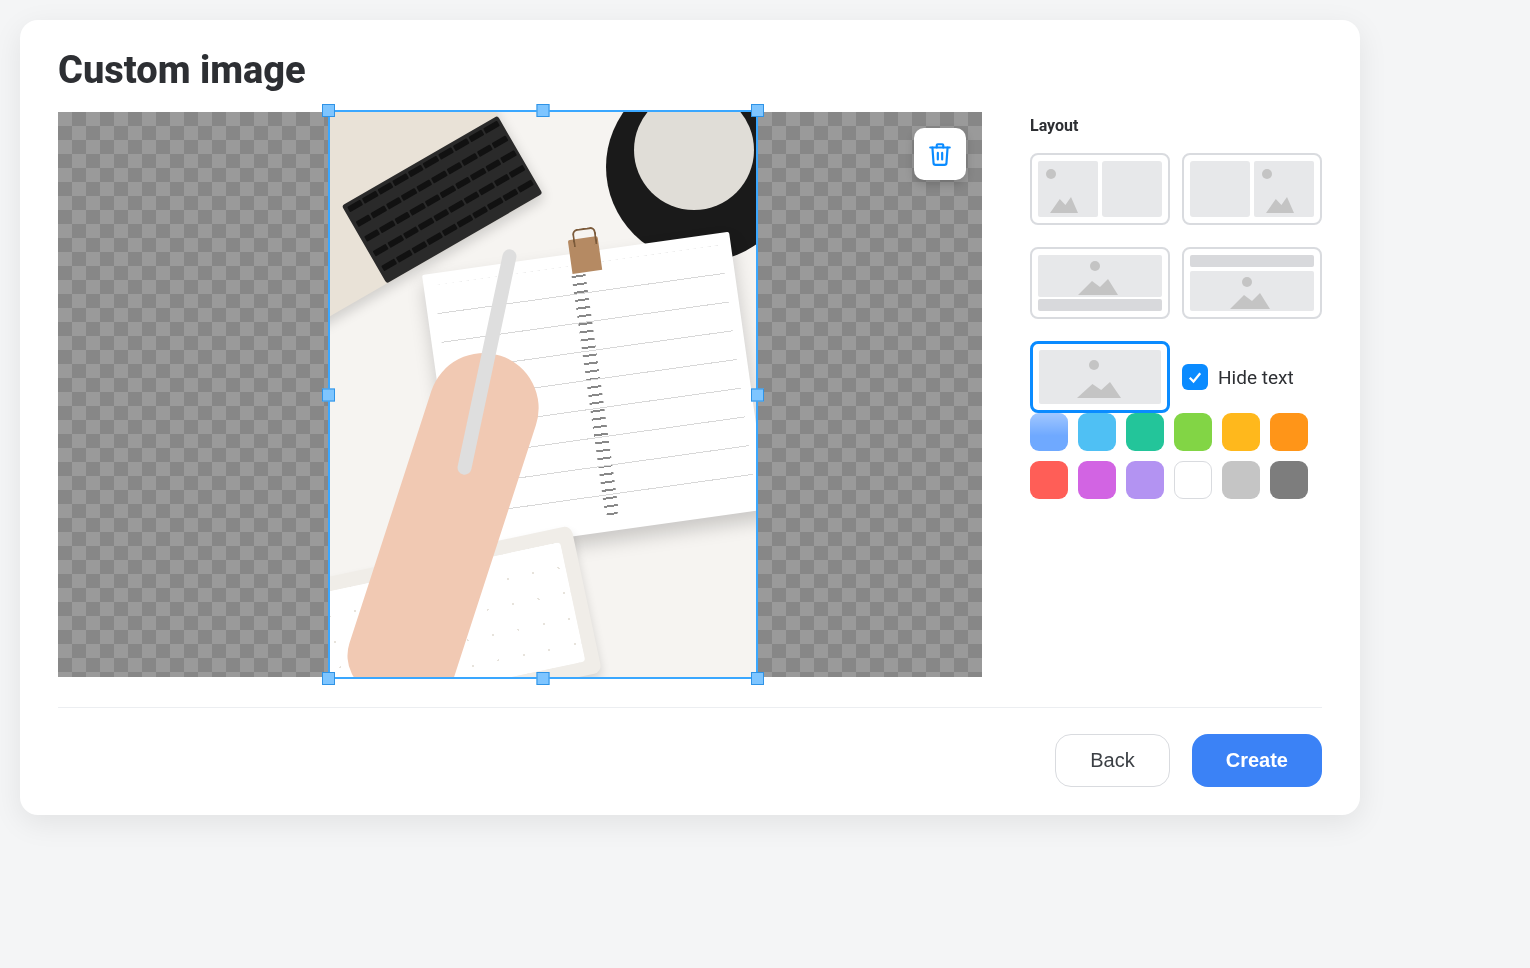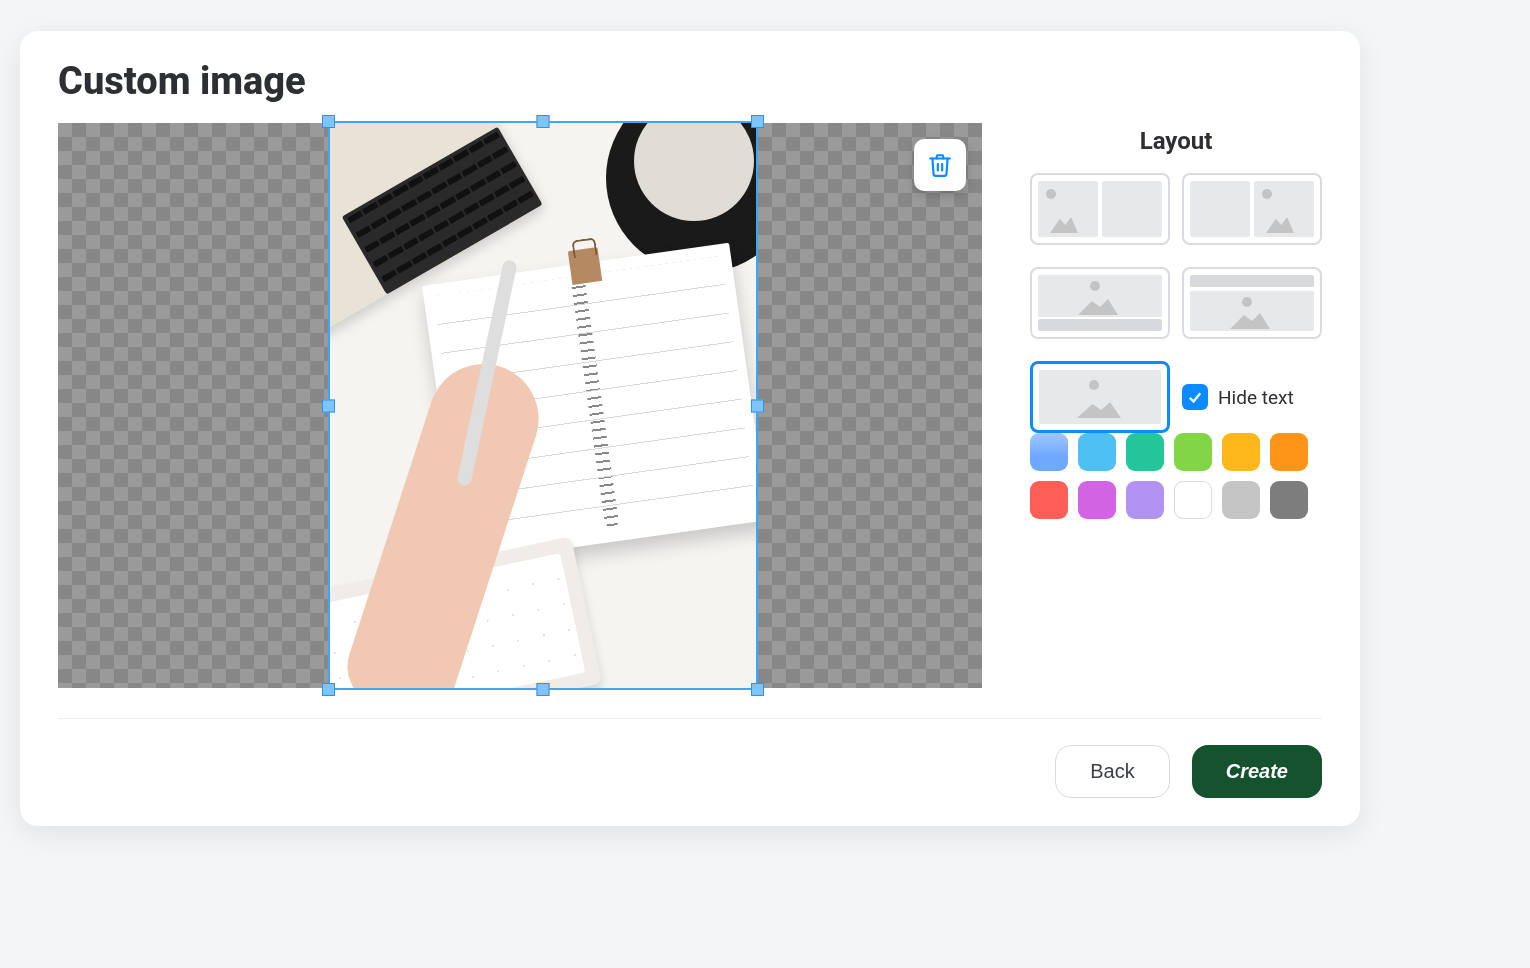--- a/index.html
+++ b/index.html
@@ -4,21 +4,21 @@
 <style>
   * { box-sizing: border-box; }
   html, body {
     margin: 0;
     padding: 0;
     background: #f4f5f6;
     font-family: -apple-system, BlinkMacSystemFont, "Segoe UI", Roboto, "Helvetica Neue", Arial, sans-serif;
     color: #2d2f33;
   }
   .page {
-    padding: 31px 95px 60px 20px;
+    padding: 20px 95px 60px 20px;
   }
   .card {
     background: #fff;
     border-radius: 18px;
     box-shadow: 0 8px 30px rgba(0,0,0,0.08);
     padding: 28px 38px 0 38px;
     position: relative;
     width: 100%;
     max-width: 1340px;
   }
@@ -203,24 +203,23 @@
     justify-content: center;
     cursor:pointer;
   }
   .trash svg { width: 26px; height: 26px; stroke:#0a8bff; }
 
   .side {
     flex: 1;
     padding-top: 4px;
   }
   .section-title {
-    font-size: 24px;
+    font-size: 16px;
     font-weight: 700;
     margin: 0 0 18px 0;
-    text-align: center;
   }
   .layout-grid {
     display: flex;
     flex-direction: column;
     gap: 22px;
   }
   .layout-row {
     display: flex;
     gap: 12px;
     align-items: center;
@@ -330,24 +329,23 @@
     font-size: 20px;
     cursor:pointer;
     border:none;
   }
   .btn-secondary{
     background:#fff;
     border:1px solid #d9dbdf;
     color:#3b3f44;
   }
   .btn-primary{
-    background:#14532d;
+    background:#3b82f6;
     color:#fff;
     font-weight:600;
-    font-style:italic;
   }
 </style>
 </head>
 <body>
 
 <div class="page">
   <div class="card">
     <h1 class="card-title">Custom image</h1>
 
     <div class="body-row">

